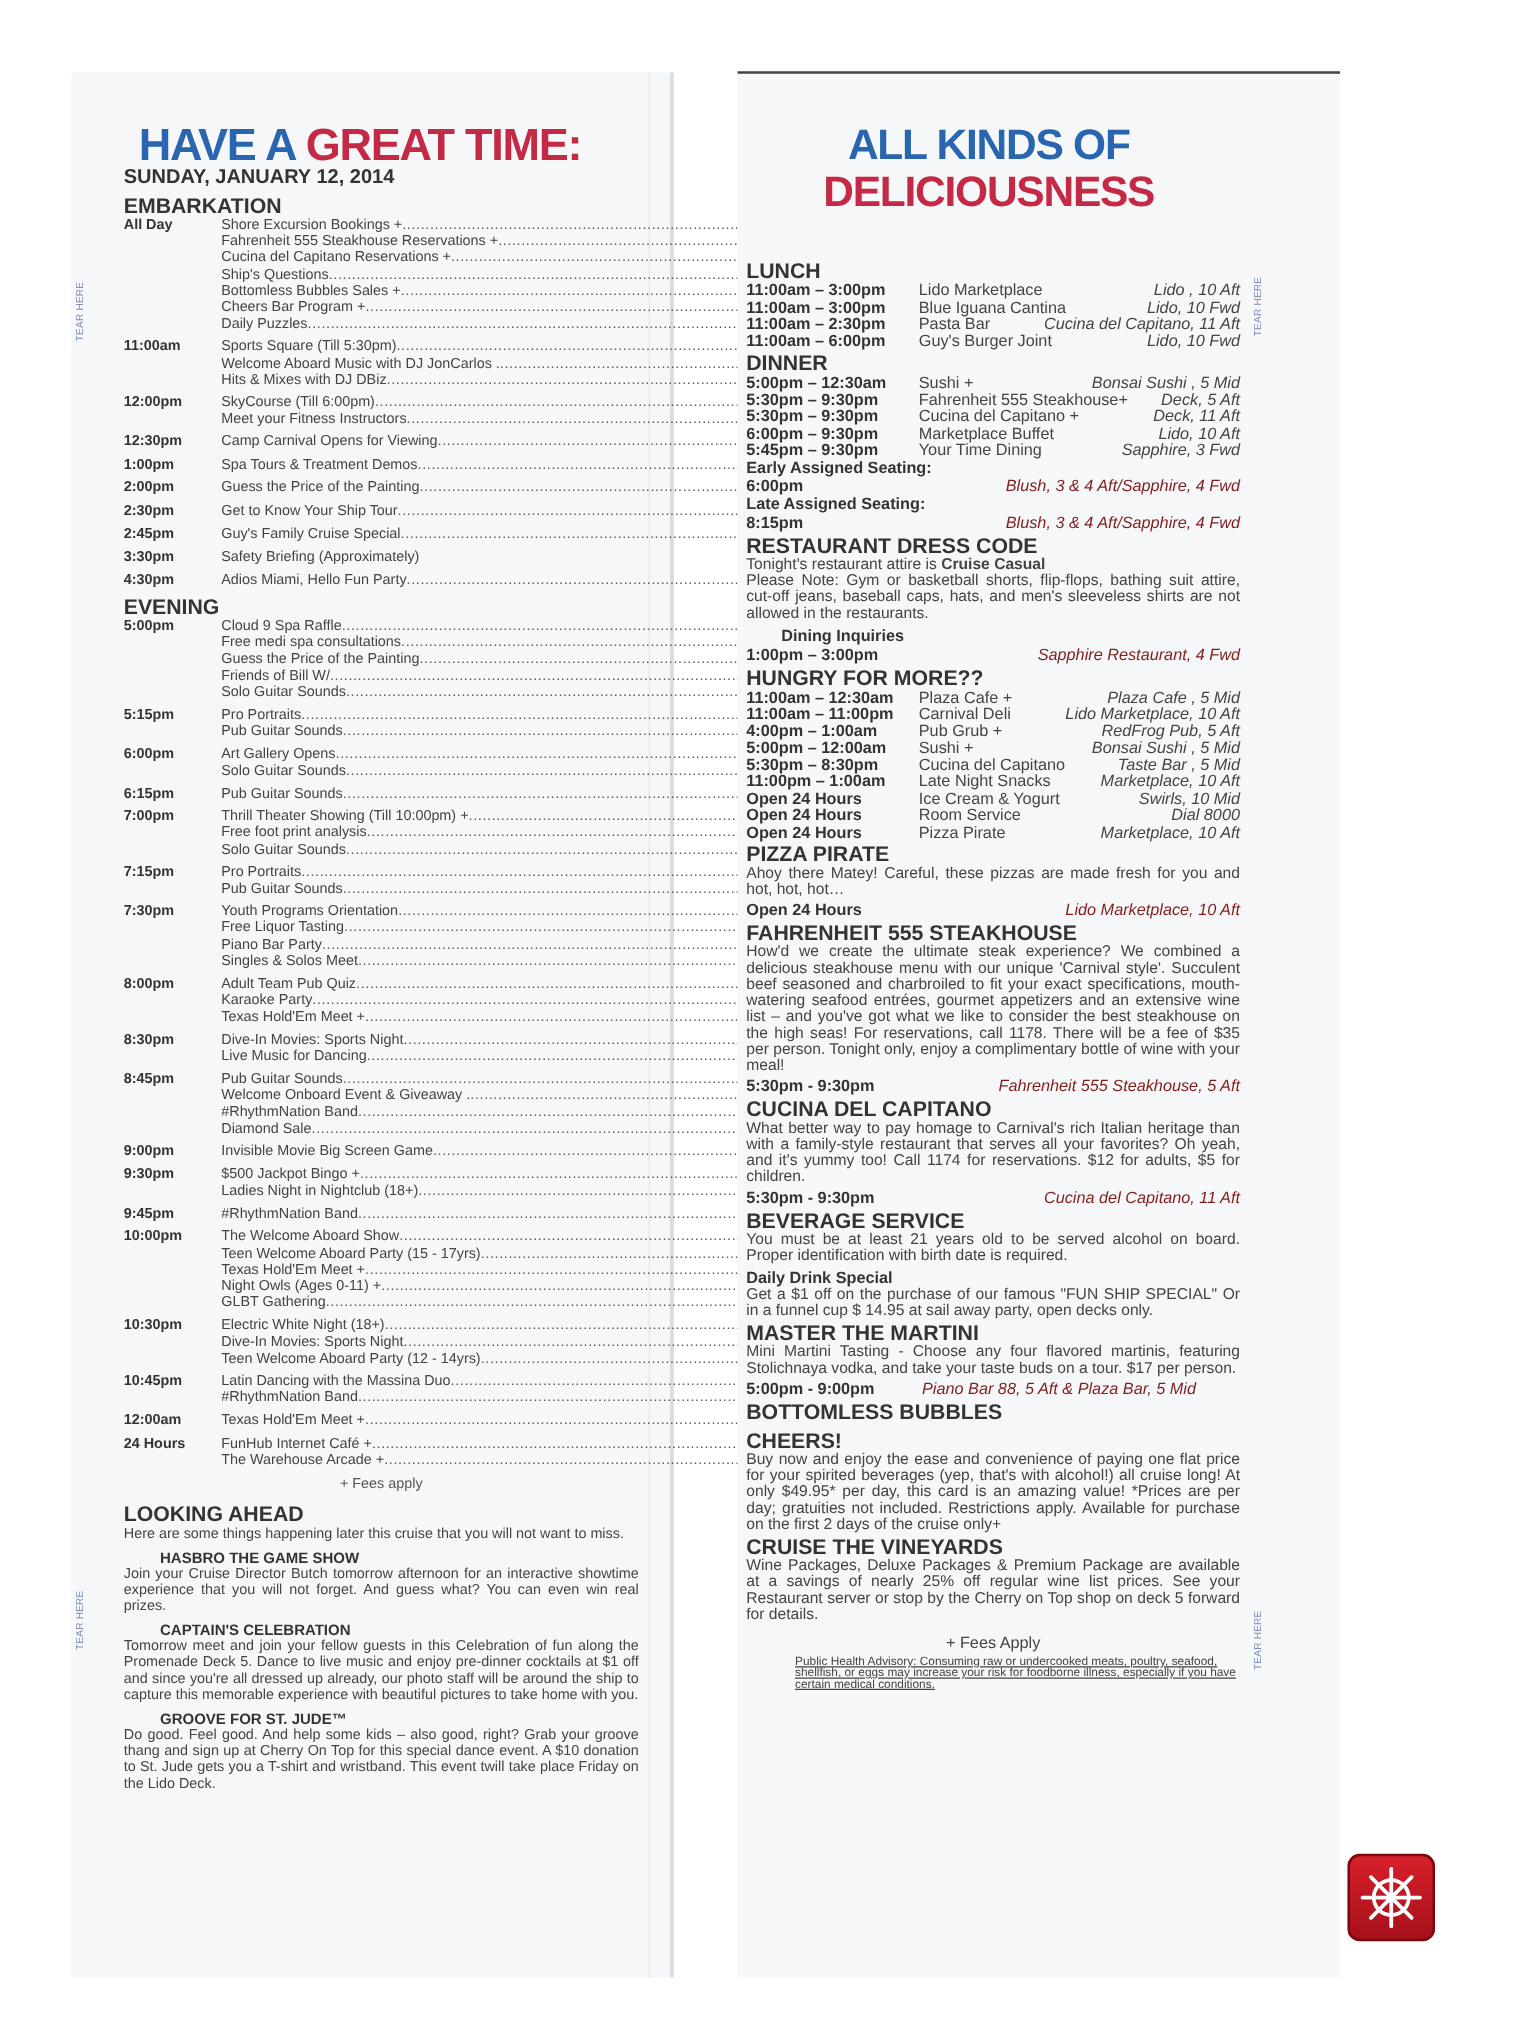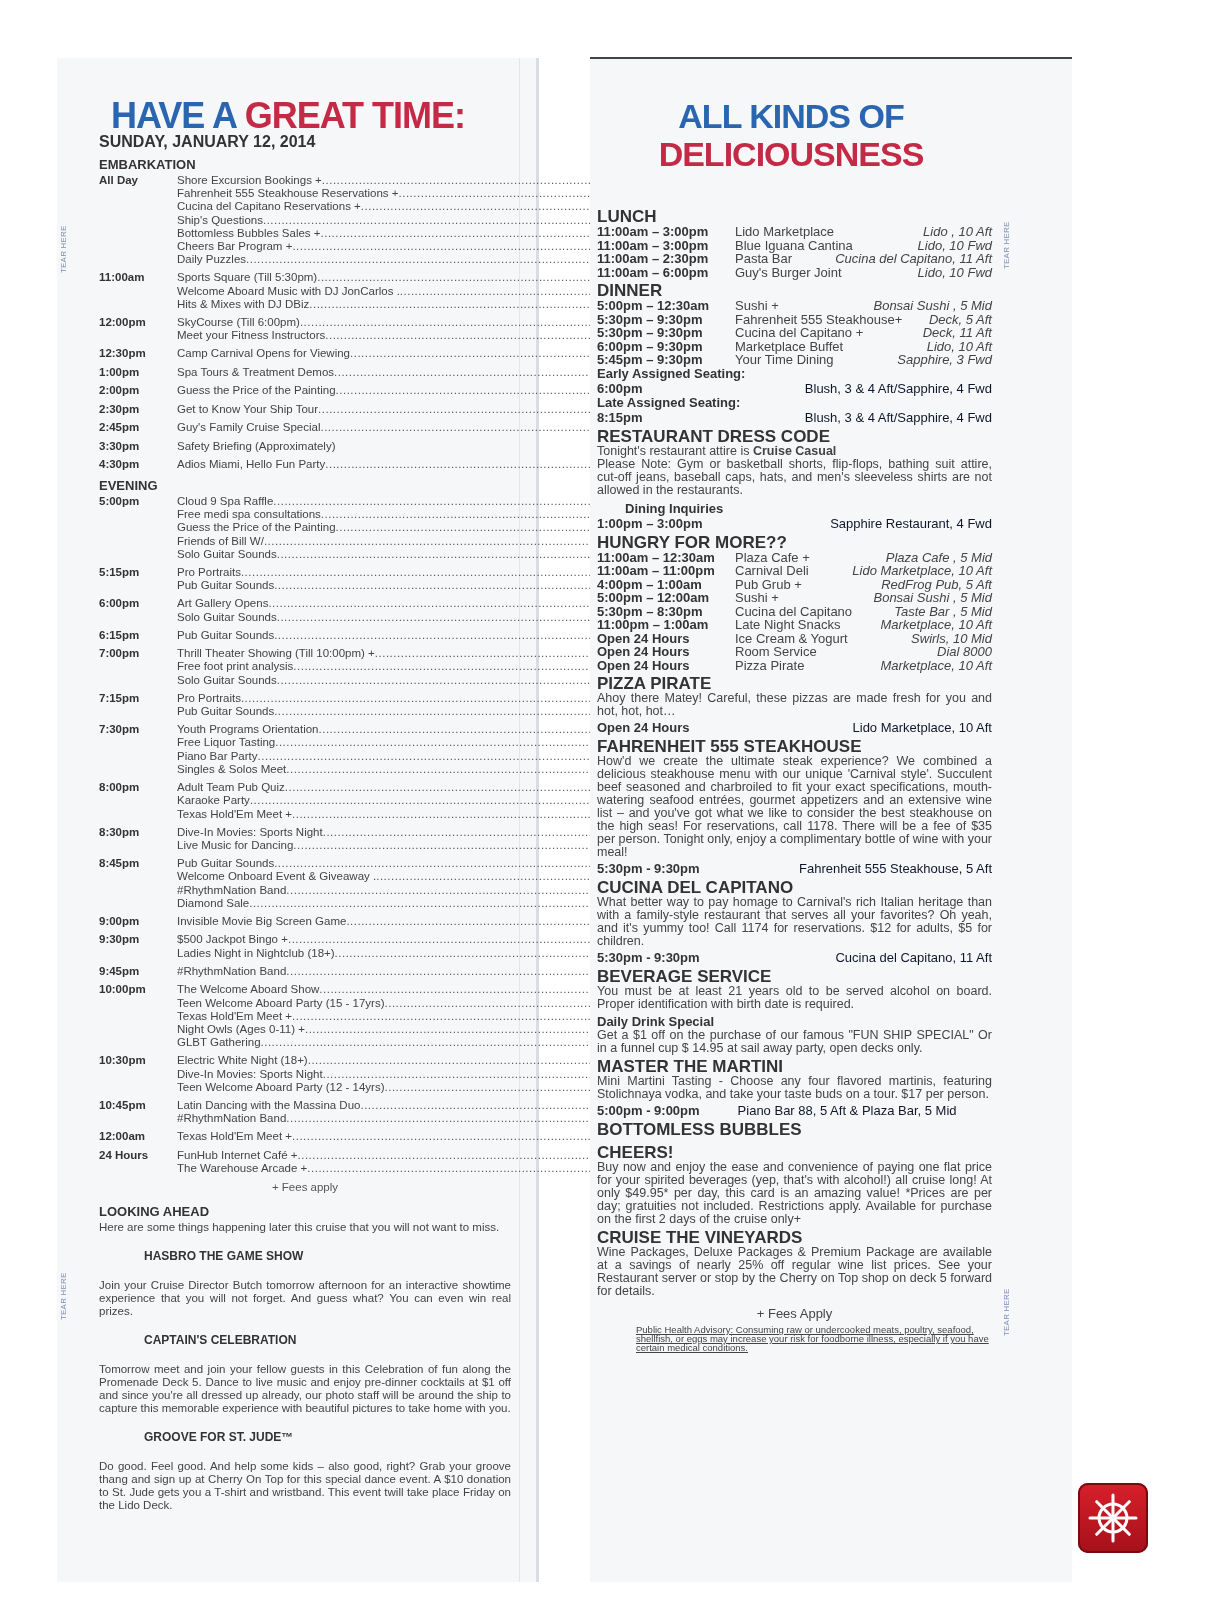--- a/index.html
+++ b/index.html
@@ -6,43 +6,43 @@
   body { width:1212px; height:1616px; background:#ffffff; position:relative; overflow:hidden; font-family:"Liberation Sans", sans-serif; color:#3a3a3a; }
   .page { position:absolute; background:#f6f7f9; box-sizing:border-box; }
   #left-page { left:57px; top:58px; width:482px; height:1524px; border-right:3px solid #d8dde4; }
   #right-page { left:590px; top:57px; width:482px; height:1525px; border-top:2px solid #444; }
   #left-page::before { content:""; position:absolute; left:462px; top:0; width:1px; height:100%; background:#e2e6ea; }
   .tear { position:absolute; font-size:8px; color:#7b8fb8; transform:rotate(-90deg); transform-origin:left top; white-space:nowrap; letter-spacing:0.2px; }
   .title-big { font-family:"Liberation Sans", sans-serif; font-weight:bold; font-stretch:condensed; letter-spacing:-1px; line-height:1; }
   .blue { color:#2a66b0; }
   .red { color:#c42a45; }
   .h-date { font-size:16px; font-weight:bold; color:#333; margin:0; }
-  .h-sec { font-size:13px; font-weight:bold; color:#333; margin:0; line-height:18px; }
+  .h-sec { font-size:17px; font-weight:bold; color:#333; margin:0; line-height:18px; }
   .sched { position:absolute; left:42px; width:412px; }
   .grp { display:flex; margin-bottom:5px; }
   .tm { width:78px; flex:none; font-weight:bold; font-size:11.5px; color:#333; line-height:13.5px; }
   .evs { flex:1; }
   .ev { display:flex; font-size:11.5px; line-height:13.2px; color:#444; white-space:nowrap; overflow:hidden; }
   .ev .nm { flex:none; }
   .ev .dots { flex:1; overflow:hidden; color:#555; }
   .ev .dots::before { content:"................................................................................................................"; letter-spacing:0.5px; }
   .ev .loc { flex:none; font-style:italic; }
   .fees { text-align:center; font-size:11.5px; color:#555; margin:6px 0 10px; }
   .para { font-size:11.5px; line-height:13px; color:#444; text-align:justify; margin:0 0 6px; }
-  .sub { font-size:12px; font-weight:bold; color:#333; margin:16px; line-height:13px;padding-left:29px; }
+  .sub { font-size:12px; font-weight:bold; color:#333; margin:0; line-height:13px;padding-left:29px; }
   .r-col { position:absolute; left:7px; width:395px; }
   .menu-row { display:flex; font-size:13px; line-height:13.5px; white-space:nowrap; }
   .menu-row .t { width:138px; flex:none; font-weight:bold; color:#333; }
   .menu-row .n { flex:1; color:#444; }
   .menu-row .l { flex:none; font-style:italic; color:#444; text-align:right; }
   .rh { font-size:17px; font-weight:bold; color:#333; margin:3px 0 0; line-height:17px; }
   .rp { font-size:12.5px; line-height:13px; color:#444; text-align:justify; margin:0; }
   .tl { display:flex; justify-content:space-between; font-size:13px; line-height:15px; margin:2px 0; }
   .tl .t { font-weight:bold; color:#333; }
-  .tl .l { color:#0f172a; }
+  .tl .l { font-style:italic; color:#7f1d1d; }
   .advisory { font-size:9.5px; text-decoration:underline; line-height:9px; text-align:left; color:#444; margin-top:4px;margin-left:39px; }
   #wheel-badge { position:absolute; left:1078px; top:1483px; width:70px; height:70px; border-radius:10px; background:linear-gradient(#d8202b,#a5101a); box-shadow:0 0 0 2px #7a0a10 inset; display:flex; align-items:center; justify-content:center; }
 </style>
 </head>
 <body>
 
 <div class="page" id="left-page">
   <div class="tear" style="left:2px; top:215px;">TEAR HERE</div>
   <div class="tear" style="left:2px; top:1262px;">TEAR HERE</div>
 

